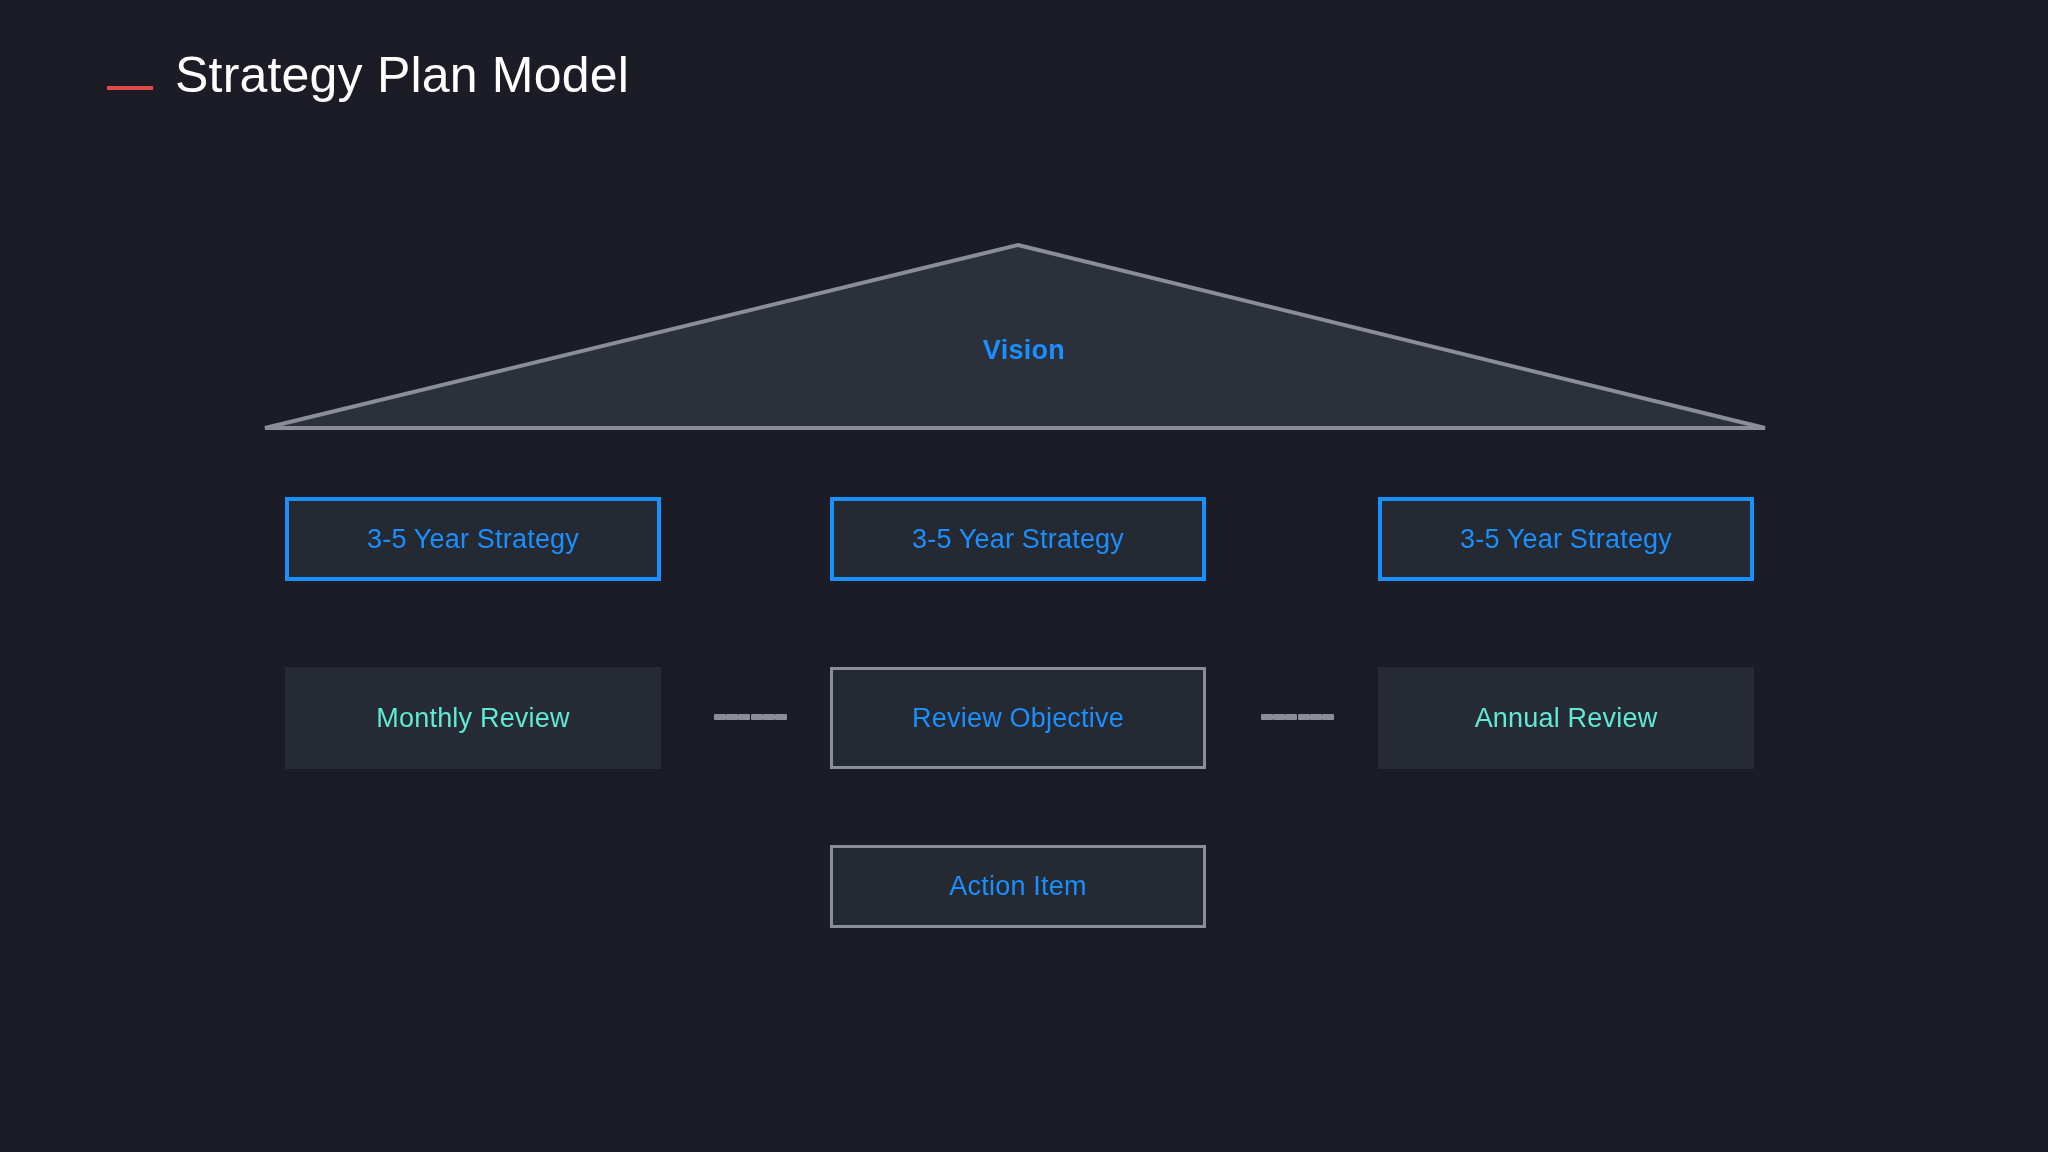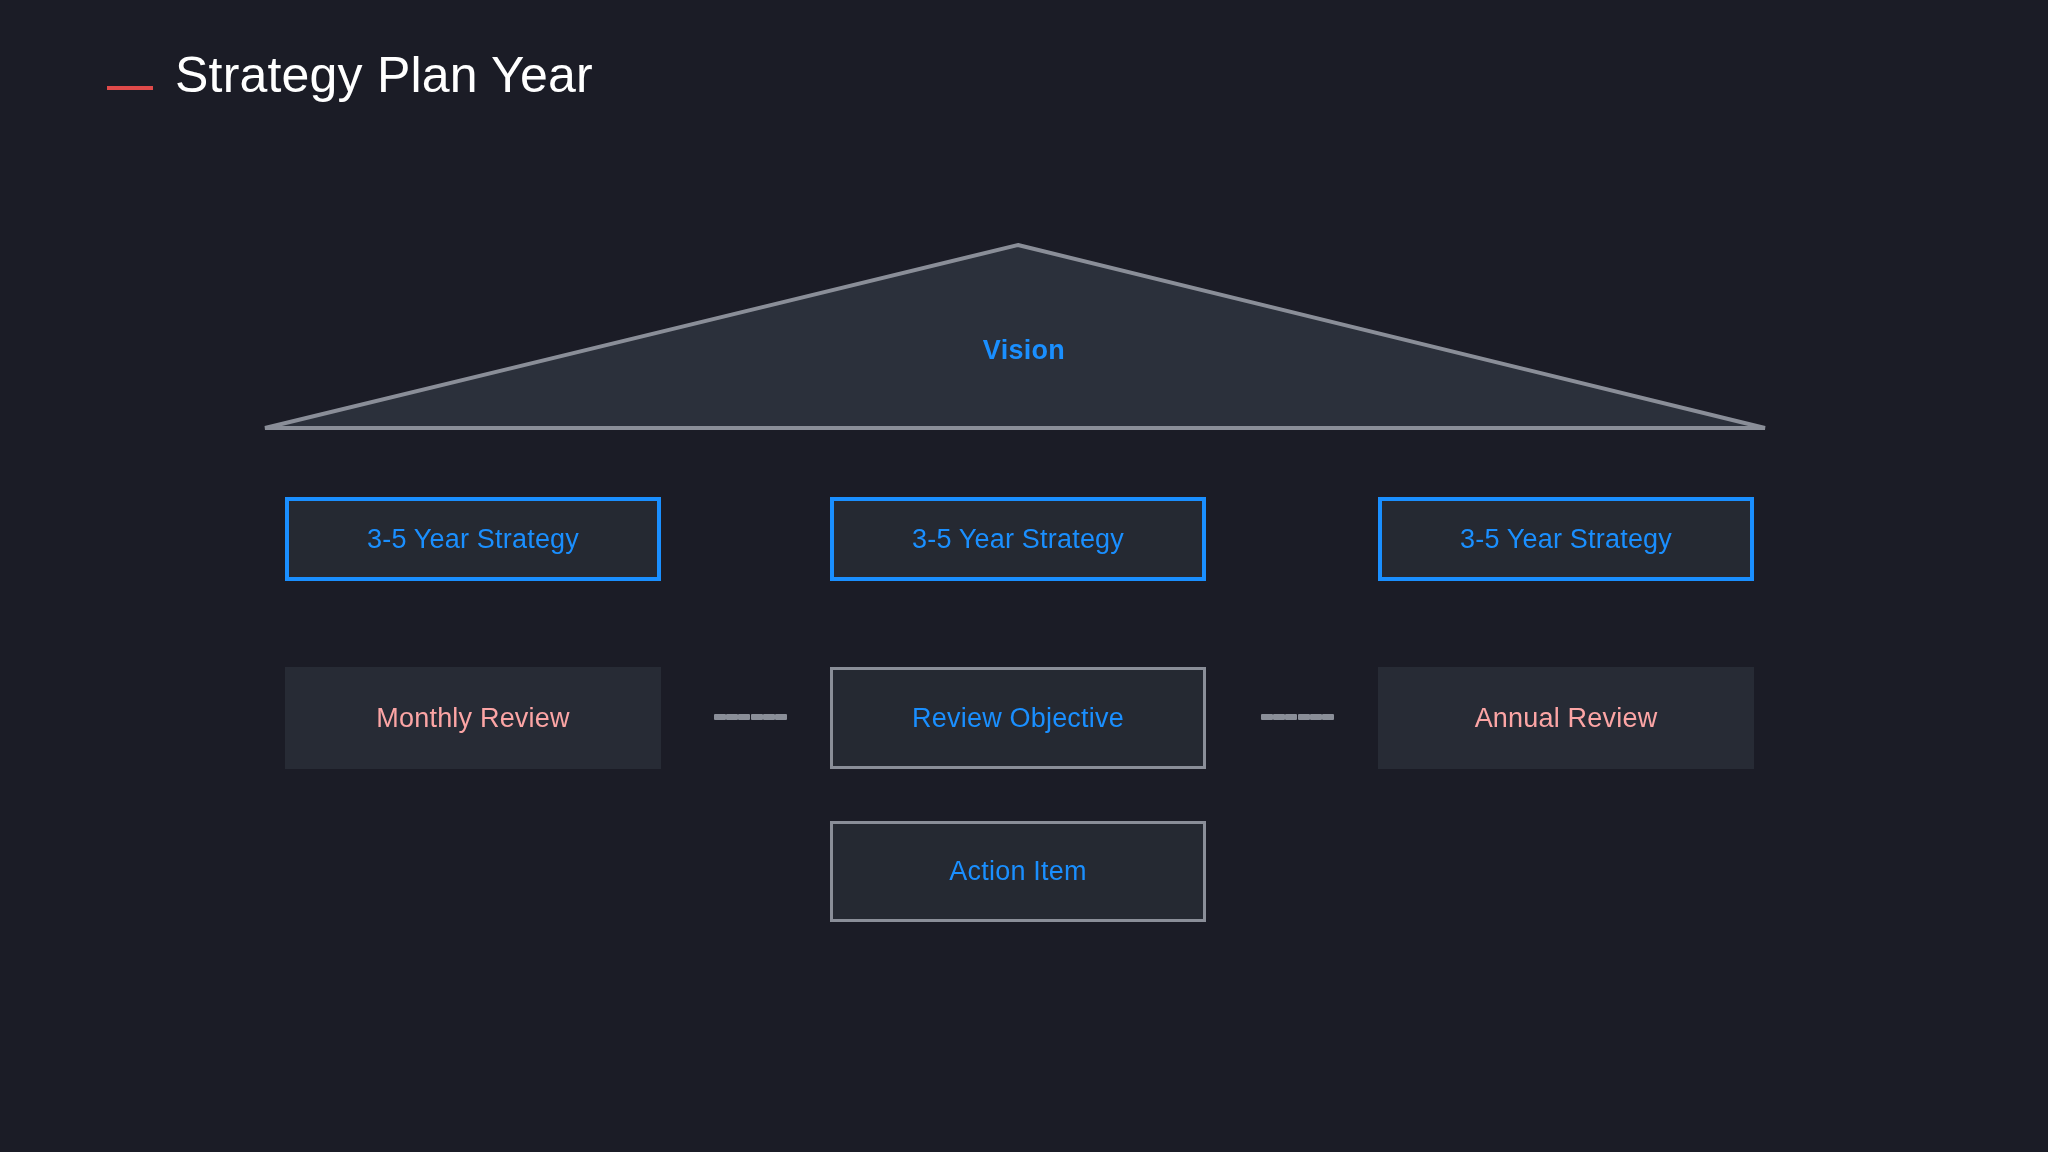--- a/index.html
+++ b/index.html
@@ -85,31 +85,31 @@
     color: #1a8fff;
   }
   .box.gray-outline {
     border: 3px solid #8a8e98;
     background: #252932;
     color: #1a8fff;
   }
   .box.plain {
     border: none;
     background: #272b35;
-    color: #fca5a5;
+    color: #5eead4;
   }
 
   
   .col-1 { left: 285px;  width: 376px; }
   .col-2 { left: 830px;  width: 376px; }
   .col-3 { left: 1378px; width: 376px; }
 
   .row-1 { top: 497px;  height: 84px; }
   .row-2 { top: 667px;  height: 102px; }
-  .row-3 { top: 821px;  height: 101px; }
+  .row-3 { top: 845px;  height: 83px; }
 
   
   .dash-conn {
     position: absolute;
     top: 714px;
     height: 6px;
     display: flex;
     align-items: center;
     justify-content: space-between;
   }
@@ -122,21 +122,21 @@
   .conn-left  { left: 714px;  width: 73px; }
   .conn-right { left: 1261px; width: 73px; }
 </style>
 </head>
 <body>
 
 <div id="slide">
 
   <div class="title-row">
     <span class="title-dash"></span>
-    <span class="title-text">Strategy Plan Year</span>
+    <span class="title-text">Strategy Plan Model</span>
   </div>
 
   <svg class="roof-wrap" viewBox="0 0 2048 1152" width="2048" height="1152">
     <polygon points="1018,245 1765,428 265,428" fill="#2b303b" stroke="#8a8e98" stroke-width="4" stroke-linejoin="miter"></polygon>
   </svg>
   <div class="roof-label">Vision</div>
 
   <div class="box blue col-1 row-1">3-5 Year Strategy</div>
   <div class="box blue col-2 row-1">3-5 Year Strategy</div>
   <div class="box blue col-3 row-1">3-5 Year Strategy</div>

